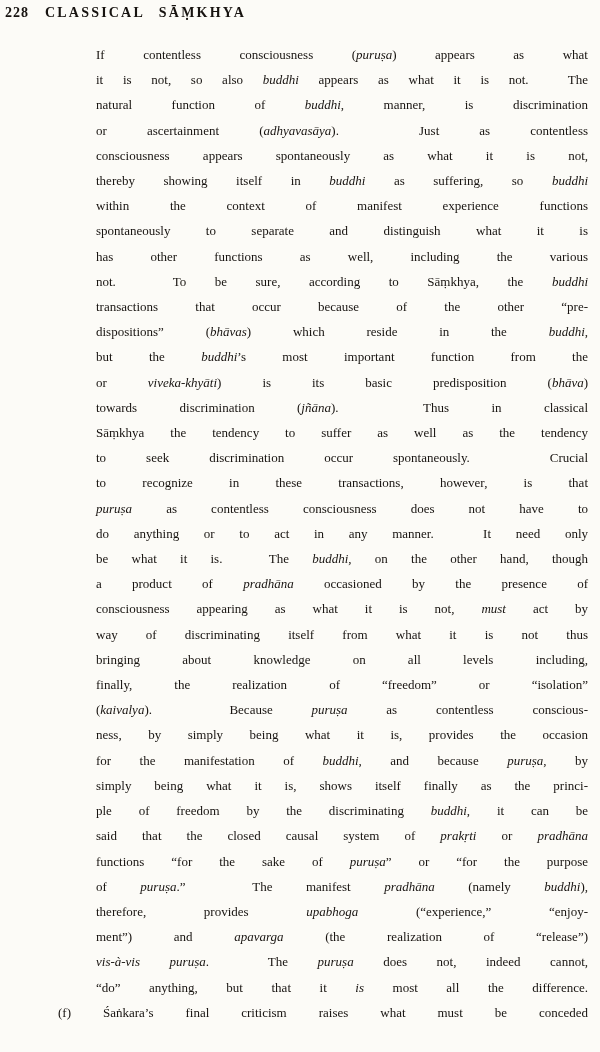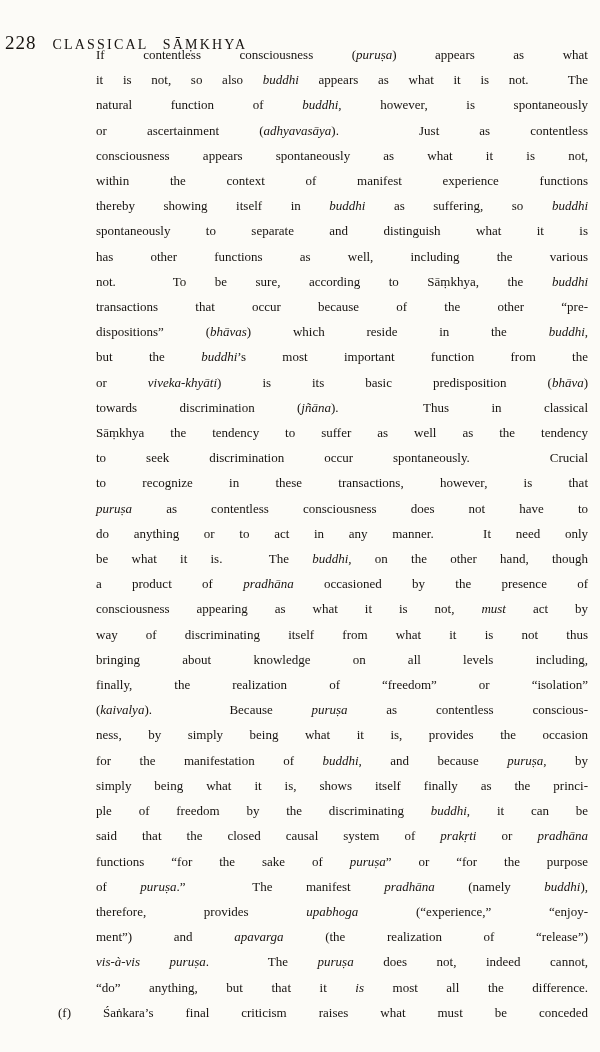--- a/index.html
+++ b/index.html
@@ -14,31 +14,30 @@
     overflow:hidden;
   }
   .header{
     position:absolute;
     top:5px;
     left:5px;
     display:flex;
     align-items:baseline;
   }
   .page-number{
-    font-size:19px;
-    font-weight:400;
+    font-size:14px;
+    font-weight:700;
     letter-spacing:1px;
   }
   .running-title{
     margin-left:16px;
     font-size:14px;
-    font-weight:400;
+    font-weight:700;
     letter-spacing:2.2px;
     word-spacing:9px;
-    margin-top:32px;
   }
   .text-block{
     position:absolute;
     top:42px;
     left:58px;
     width:530px;
     font-size:13px;
     line-height:25.2px;
   }
   .para-line{
@@ -60,25 +59,25 @@
 
   <div class="header">
     <span class="page-number">228</span>
     <span class="running-title">CLASSICAL SĀṂKHYA</span>
   </div>
 
   <div class="text-block">
     <div>
         <div class="para-line"><span>If contentless consciousness (</span><i>puruṣa</i><span>) appears as what</span></div>
         <div class="para-line"><span>it is not, so also </span><i>buddhi</i><span> appears as what it is not.&nbsp; The</span></div>
-        <div class="para-line"><span>natural function of </span><i>buddhi</i><span>, however, is spontaneously</span></div>
+        <div class="para-line"><span>natural function of </span><i>buddhi</i><span>, manner, is discrimination</span></div>
         <div class="para-line"><span>or ascertainment (</span><i>adhyavasāya</i><span>).&nbsp; Just as contentless</span></div>
         <div class="para-line"><span>consciousness appears spontaneously as what it is not,</span></div>
+        <div class="para-line"><span>thereby showing itself in </span><i>buddhi</i><span> as suffering, so </span><i>buddhi</i></div>
         <div class="para-line"><span>within the context of manifest experience functions</span></div>
-        <div class="para-line"><span>thereby showing itself in </span><i>buddhi</i><span> as suffering, so </span><i>buddhi</i></div>
         <div class="para-line"><span>spontaneously to separate and distinguish what it is</span></div>
         <div class="para-line"><span>has other functions as well, including the various</span></div>
         <div class="para-line"><span>not.&nbsp; To be sure, according to Sāṃkhya, the </span><i>buddhi</i></div>
         <div class="para-line"><span>transactions that occur because of the other “pre-</span></div>
         <div class="para-line"><span>dispositions” (</span><i>bhāvas</i><span>) which reside in the </span><i>buddhi</i><span>,</span></div>
         <div class="para-line"><span>but the </span><i>buddhi</i><span>’s most important function from the</span></div>
         <div class="para-line"><span>or </span><i>viveka-khyāti</i><span>) is its basic predisposition (</span><i>bhāva</i><span>)</span></div>
         <div class="para-line"><span>towards discrimination (</span><i>jñāna</i><span>).&nbsp; Thus in classical</span></div>
         <div class="para-line"><span>Sāṃkhya the tendency to suffer as well as the tendency</span></div>
         <div class="para-line"><span>to seek discrimination occur spontaneously.&nbsp; Crucial</span></div>

